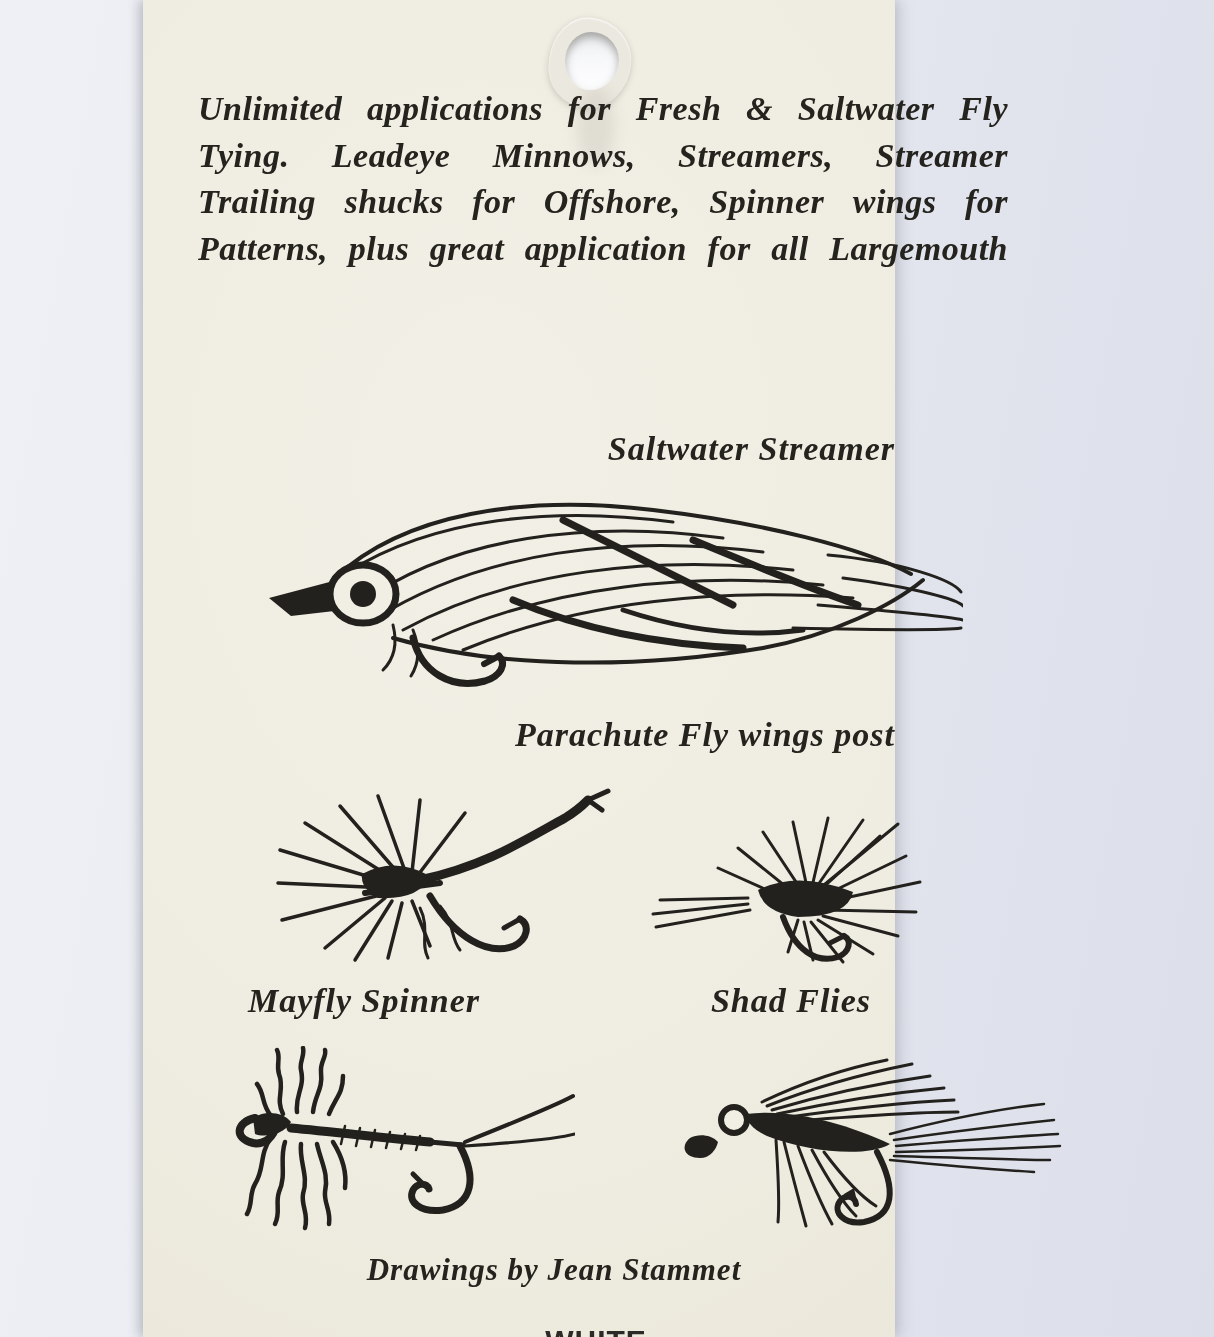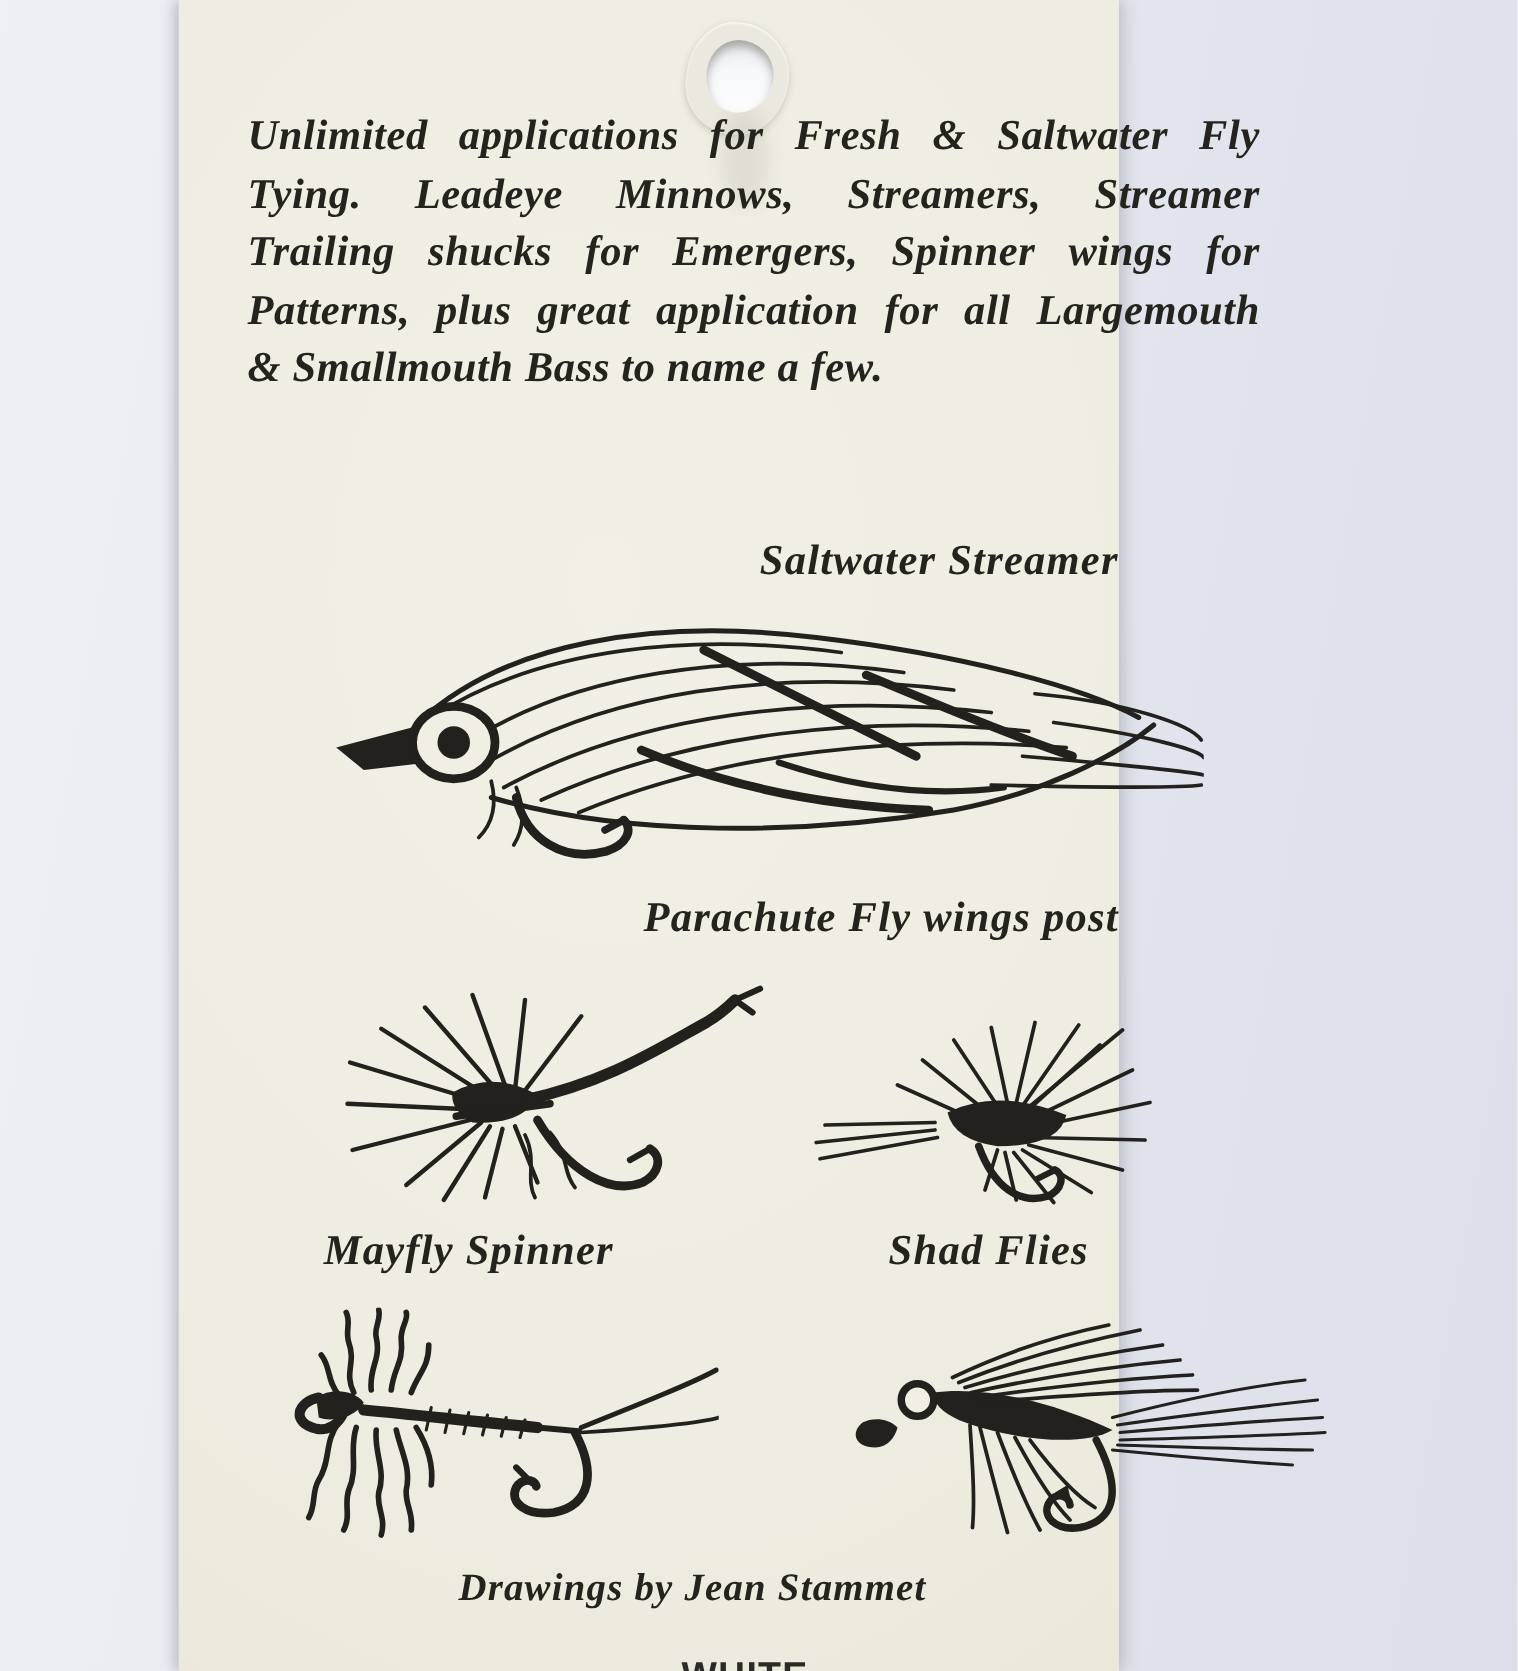--- a/index.html
+++ b/index.html
@@ -56,23 +56,22 @@
 
 <div class="card">
 
   <div class="hole-tear"></div>
   <div class="hole-flap"></div>
   <div class="hole"></div>
 
   <div class="para script">
     <div class="line">Unlimited applications for Fresh &amp; Saltwater Fly</div>
     <div class="line">Tying.  Leadeye Minnows, Streamers, Streamer</div>
-    <div class="line">Trailing shucks for Emergers, Spinner wings for</div>
+    <div class="line">Trailing shucks for Offshore, Spinner wings for</div>
     <div class="line">Patterns, plus great application for all Largemouth</div>
-    <div class="line last">&amp; Smallmouth Bass to name a few.</div>
   </div>
 
   <div class="sec-label script" style="top:430px;">Saltwater Streamer</div>
 
   <svg class="illus" style="left:120px;top:480px;" width="700" height="215" viewBox="0 0 700 215">
     <path class="f" d="M6,118 L74,100 L80,130 L28,136 Z"></path>
     <path class="s" stroke-width="4" d="M72,98 C140,34 260,14 390,30 C500,43 600,68 648,94"></path>
     <path class="s" stroke-width="3" d="M85,92 C170,38 290,26 410,42"></path>
     <path class="s" stroke-width="3" d="M95,125 C190,55 330,40 460,58"></path>
     <path class="s" stroke-width="3" d="M110,140 C220,70 360,55 500,72"></path>
@@ -142,21 +141,21 @@
       <path d="M150,104 L140,136"></path>
     </g>
     <path class="f" d="M110,74 Q150,54 205,76 Q200,101 150,101 Q115,96 110,74 Z"></path>
     <path class="s" stroke-width="3" d="M100,88 L5,98"></path>
     <path class="s" stroke-width="3" d="M102,94 L8,111"></path>
     <path class="s" stroke-width="3" d="M100,82 L12,84"></path>
     <path class="s" stroke-width="6" d="M135,101 C147,134 168,148 190,141 C202,136 204,124 196,120"></path>
     <path class="s" stroke-width="5" d="M196,120 L182,127"></path>
   </svg>
 
-  <div class="sub-label script" style="left:57px;top:982px;width:350px;">Mayfly Spinner</div>
+  <div class="sub-label script" style="left:46px;top:982px;width:350px;">Mayfly Spinner</div>
   <div class="sub-label script" style="left:498px;top:982px;width:300px;">Shad Flies</div>
 
   <svg class="illus" style="left:82px;top:1046px;" width="350" height="190" viewBox="0 0 350 190">
     <path class="s" stroke-width="8" d="M30,72 C12,76 8,92 28,97 C38,99 46,93 50,84"></path>
     <path class="f" d="M28,72 C40,64 58,66 66,76 C60,88 40,92 30,88 Z"></path>
     <g class="s" stroke-width="4.5">
       <path d="M58,68 C50,52 60,44 54,28 C51,18 56,12 52,4"></path>
       <path d="M72,66 C70,48 80,42 76,24 C74,16 80,10 78,2"></path>
       <path d="M88,66 C90,48 98,44 96,26 C95,16 102,10 100,4"></path>
       <path d="M104,68 C110,52 118,48 118,30"></path>

